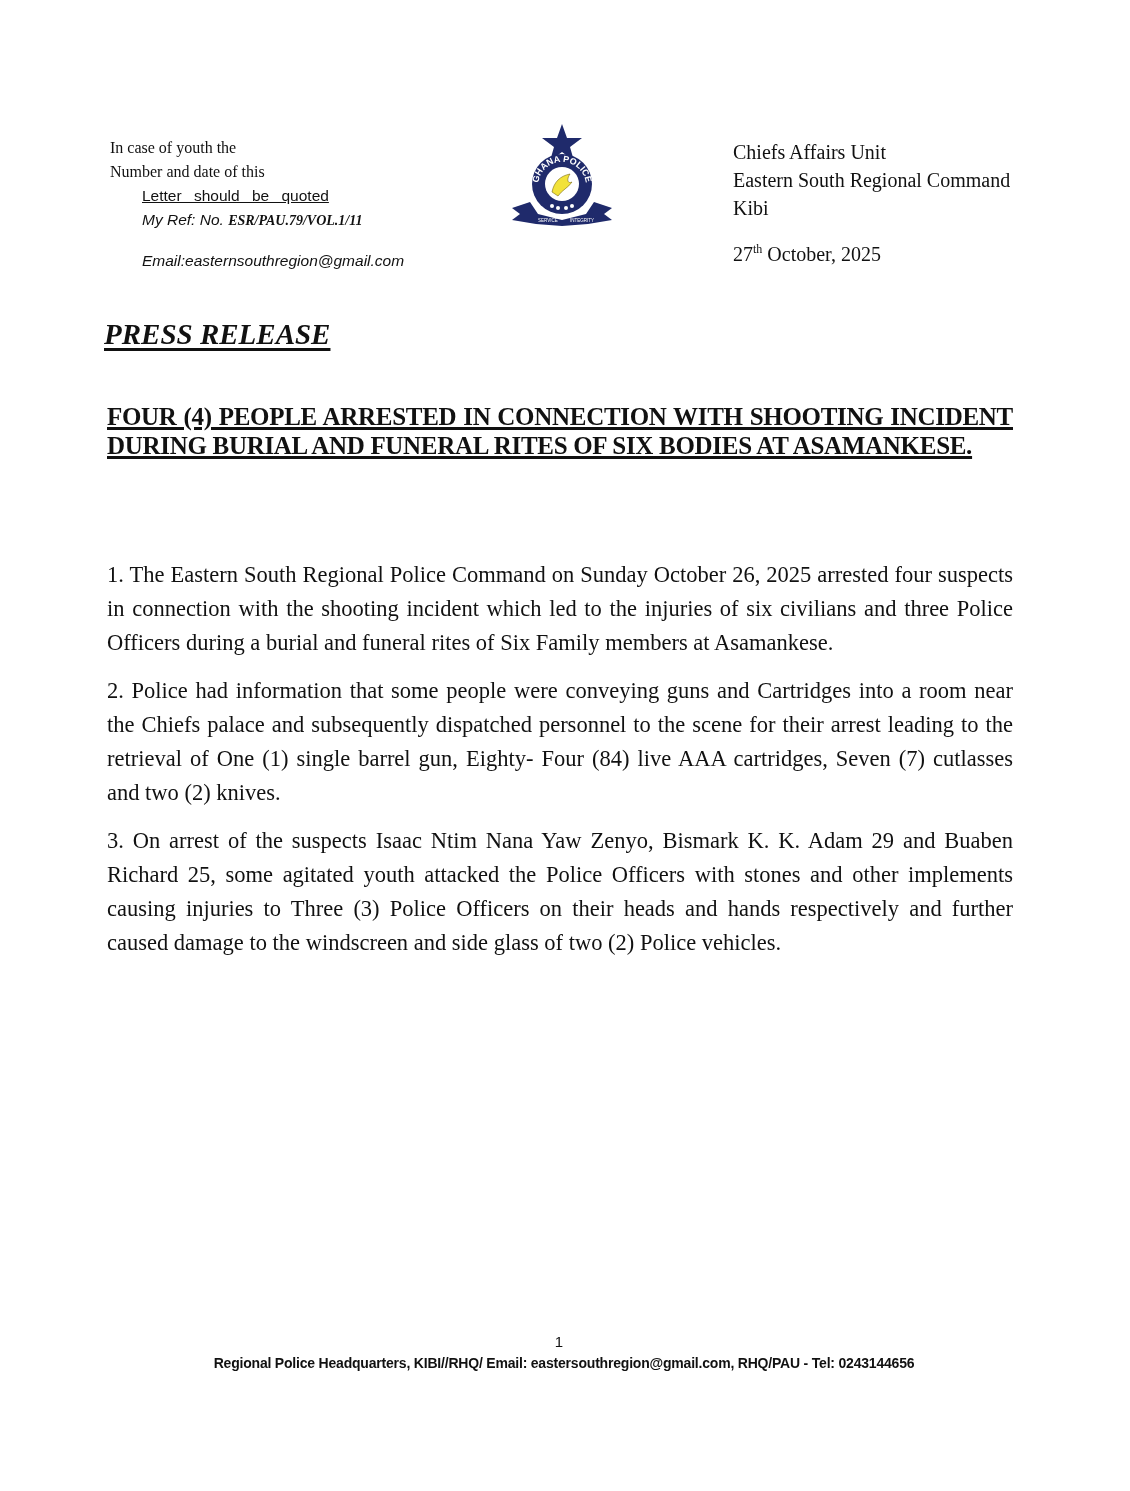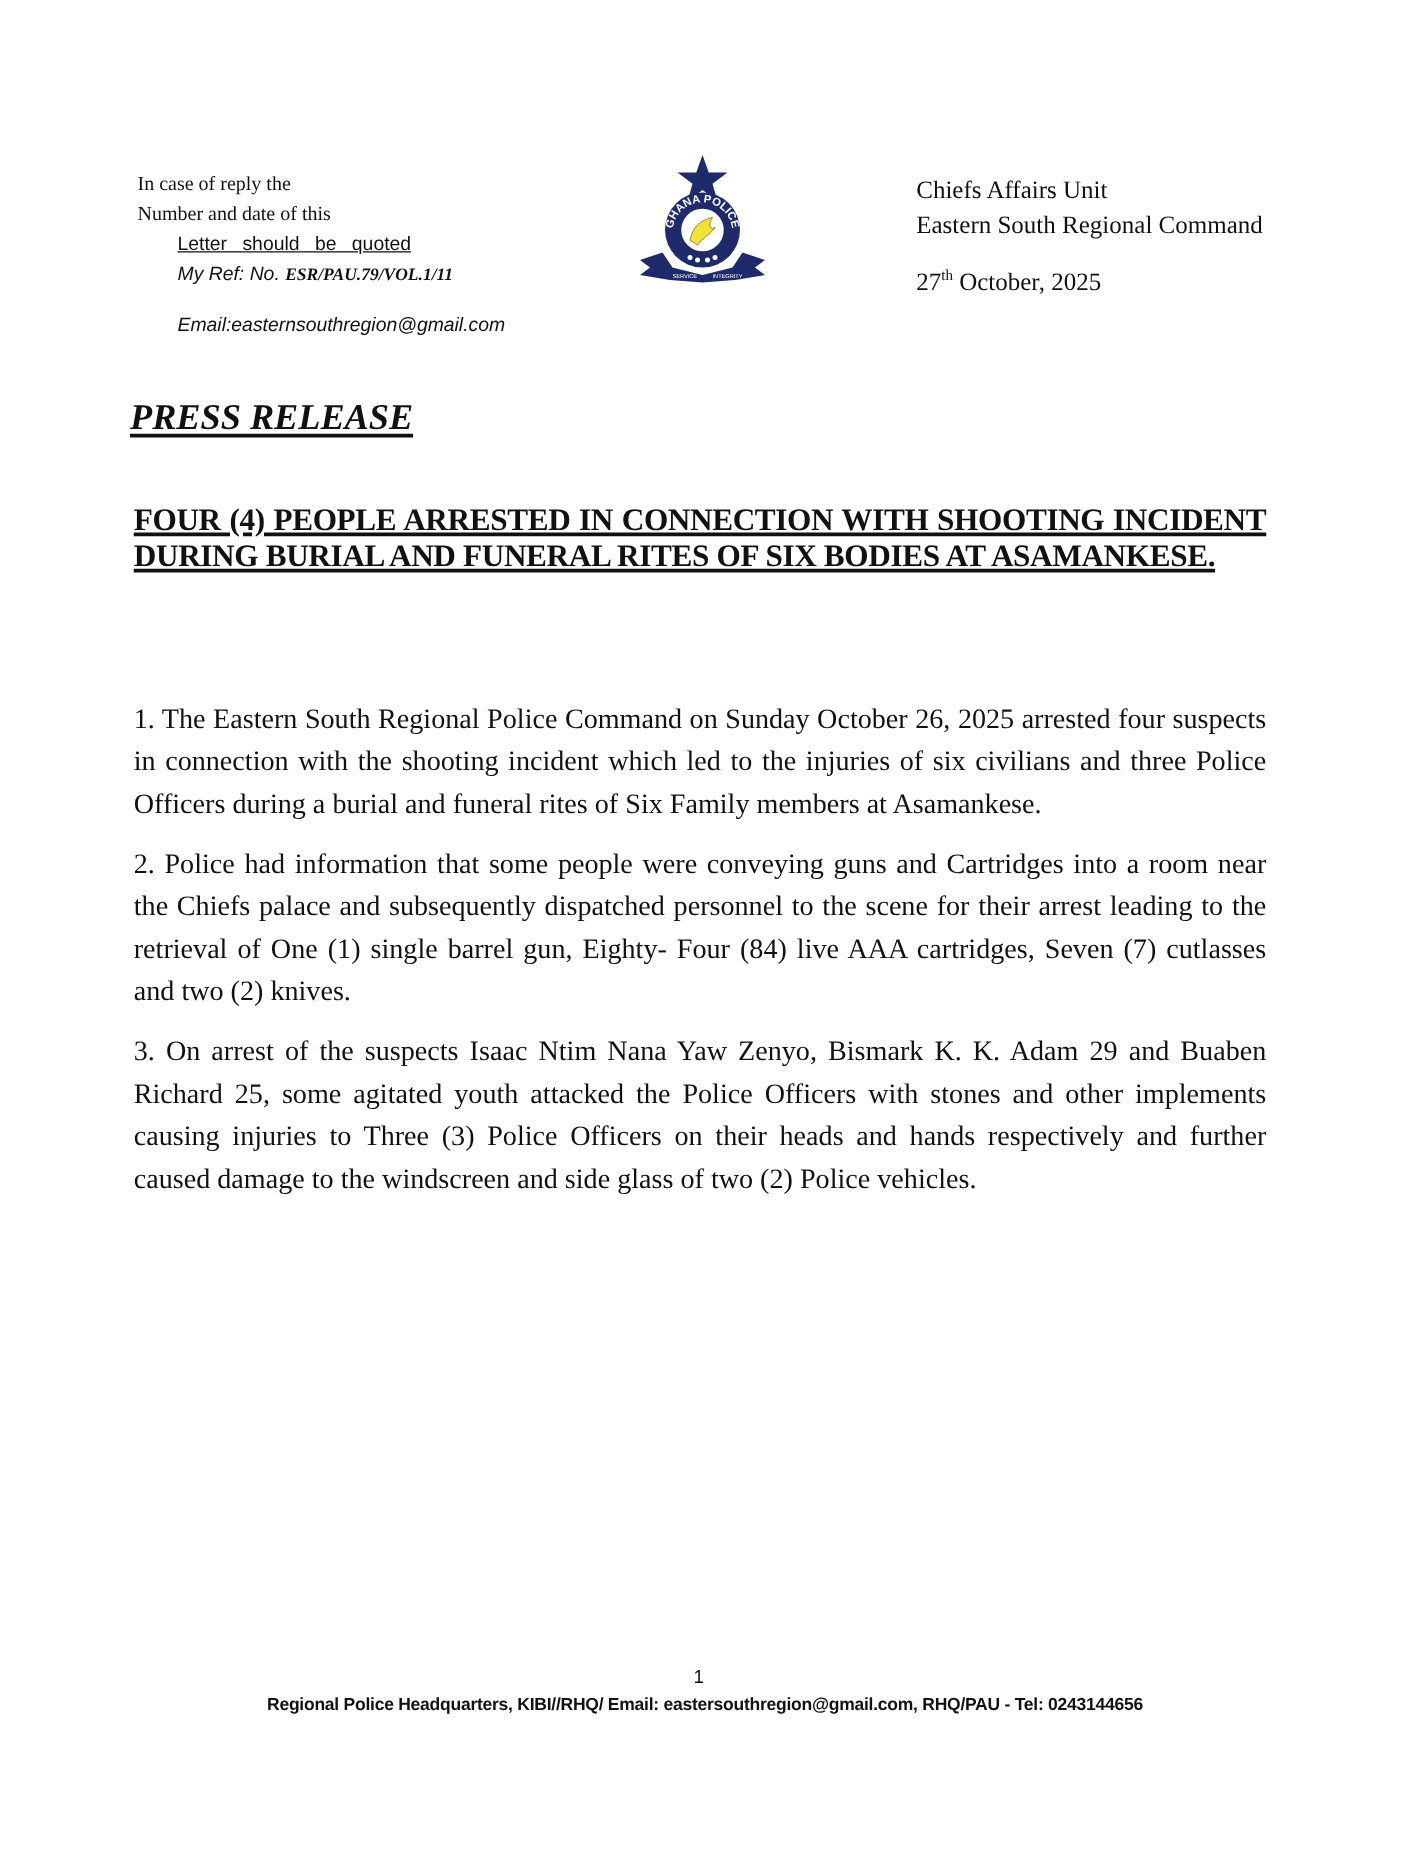--- a/index.html
+++ b/index.html
@@ -29,21 +29,21 @@
   .body { left: 107px; top: 558px; width: 906px; font-size: 22.5px; line-height: 34px; text-align: justify; }
   .body p { margin: 0 0 14px 0; }
 
   .page-num { left: 0; width: 1118px; top: 1333px; text-align: center; font-family: "Liberation Sans", sans-serif; font-size: 15px; }
   .footer { left: 0; width: 1128px; top: 1355px; text-align: center; font-family: "Liberation Sans", sans-serif; font-weight: bold; font-size: 14px; letter-spacing: -0.2px; }
 </style>
 </head>
 <body>
 
 <div class="abs ref-block">
-  <div class="serif">In case of reply the</div>
+  <div class="serif">In case of youth the</div>
   <div class="serif">Number and date of this</div>
   <div class="sans underline">Letter should be quoted</div>
   <div>
     <span class="sans italic">My Ref: No. </span><span class="ref-code">ESR/PAU.79/VOL.1/11</span>
   </div>
   <div class="sans italic email">Email:easternsouthregion@gmail.com</div>
 </div>
 
 <div class="abs logo">
   <svg width="108" height="106" viewBox="0 0 108 106">
@@ -63,20 +63,21 @@
       <circle cx="64" cy="84" r="2" fill="#fff"></circle>
     <path d="M4 86 L22 80 L30 92 L54 98 L78 92 L86 80 L104 86 L96 92 L104 98 L80 102 L54 104 L28 102 L4 98 L12 92 Z" fill="#1f2a6b"></path>
     <text x="30" y="100" font-family="Liberation Sans, sans-serif" font-size="4.5" fill="#fff">SERVICE</text>
     <text x="62" y="100" font-family="Liberation Sans, sans-serif" font-size="4.5" fill="#fff">INTEGRITY</text>
   </svg>
 </div>
 
 <div class="abs address">
   <div>Chiefs Affairs Unit</div>
   <div>Eastern South Regional Command</div>
+  <div>Kibi</div>
   <div class="date"><span>27</span><sup>th</sup><span> October, 2025</span></div>
 </div>
 
 <div class="abs press">PRESS RELEASE</div>
 
 <div class="abs headline">FOUR (4) PEOPLE ARRESTED IN CONNECTION WITH SHOOTING INCIDENT DURING BURIAL AND FUNERAL RITES OF SIX BODIES AT ASAMANKESE.</div>
 
 <div class="abs body">
   <p>1. The Eastern South Regional Police Command on Sunday October 26, 2025 arrested four suspects in connection with the shooting incident which led to the injuries of six civilians and three Police Officers during a burial and funeral rites of Six Family members at Asamankese.</p>
   <p>2. Police had information that some people were conveying guns and Cartridges into a room near the Chiefs palace and subsequently dispatched personnel to the scene for their arrest leading to the retrieval of One (1) single barrel gun, Eighty- Four (84) live AAA cartridges, Seven (7) cutlasses and two (2) knives.</p>

